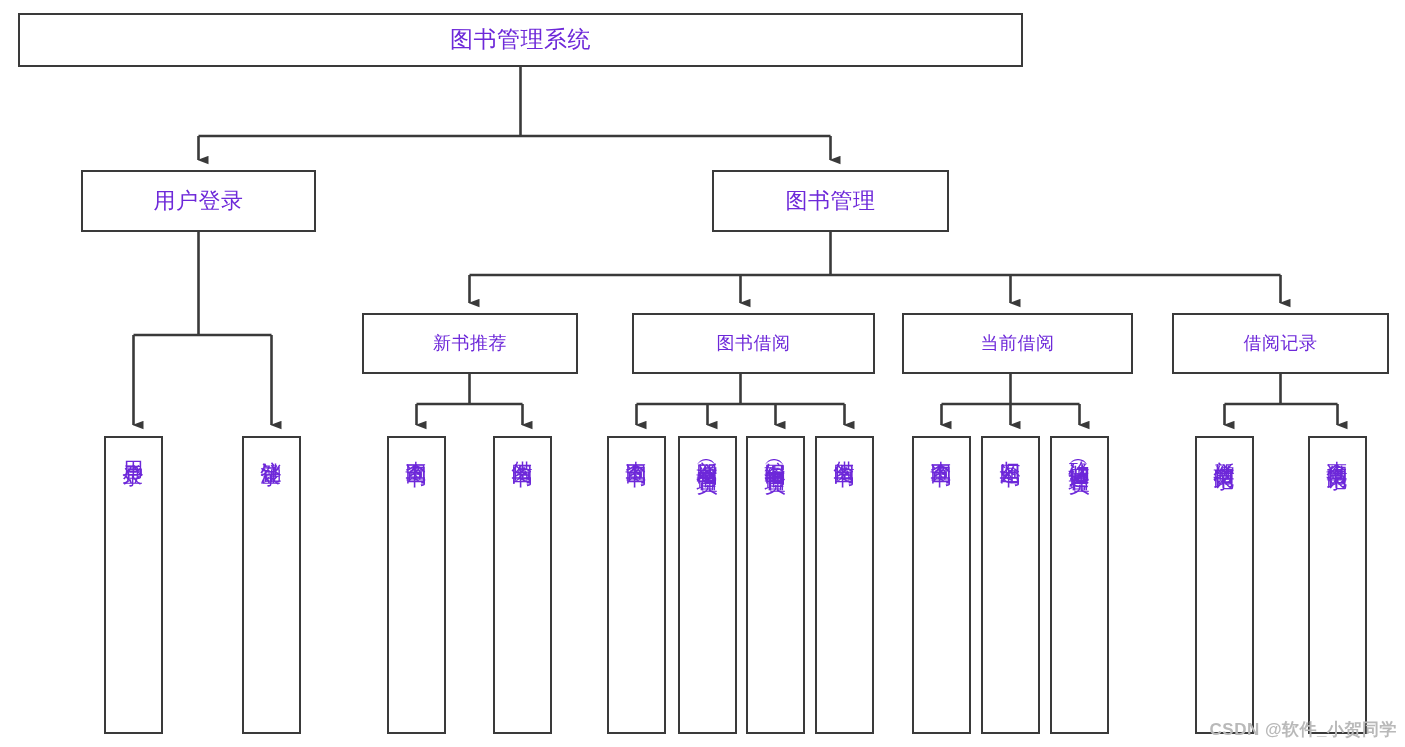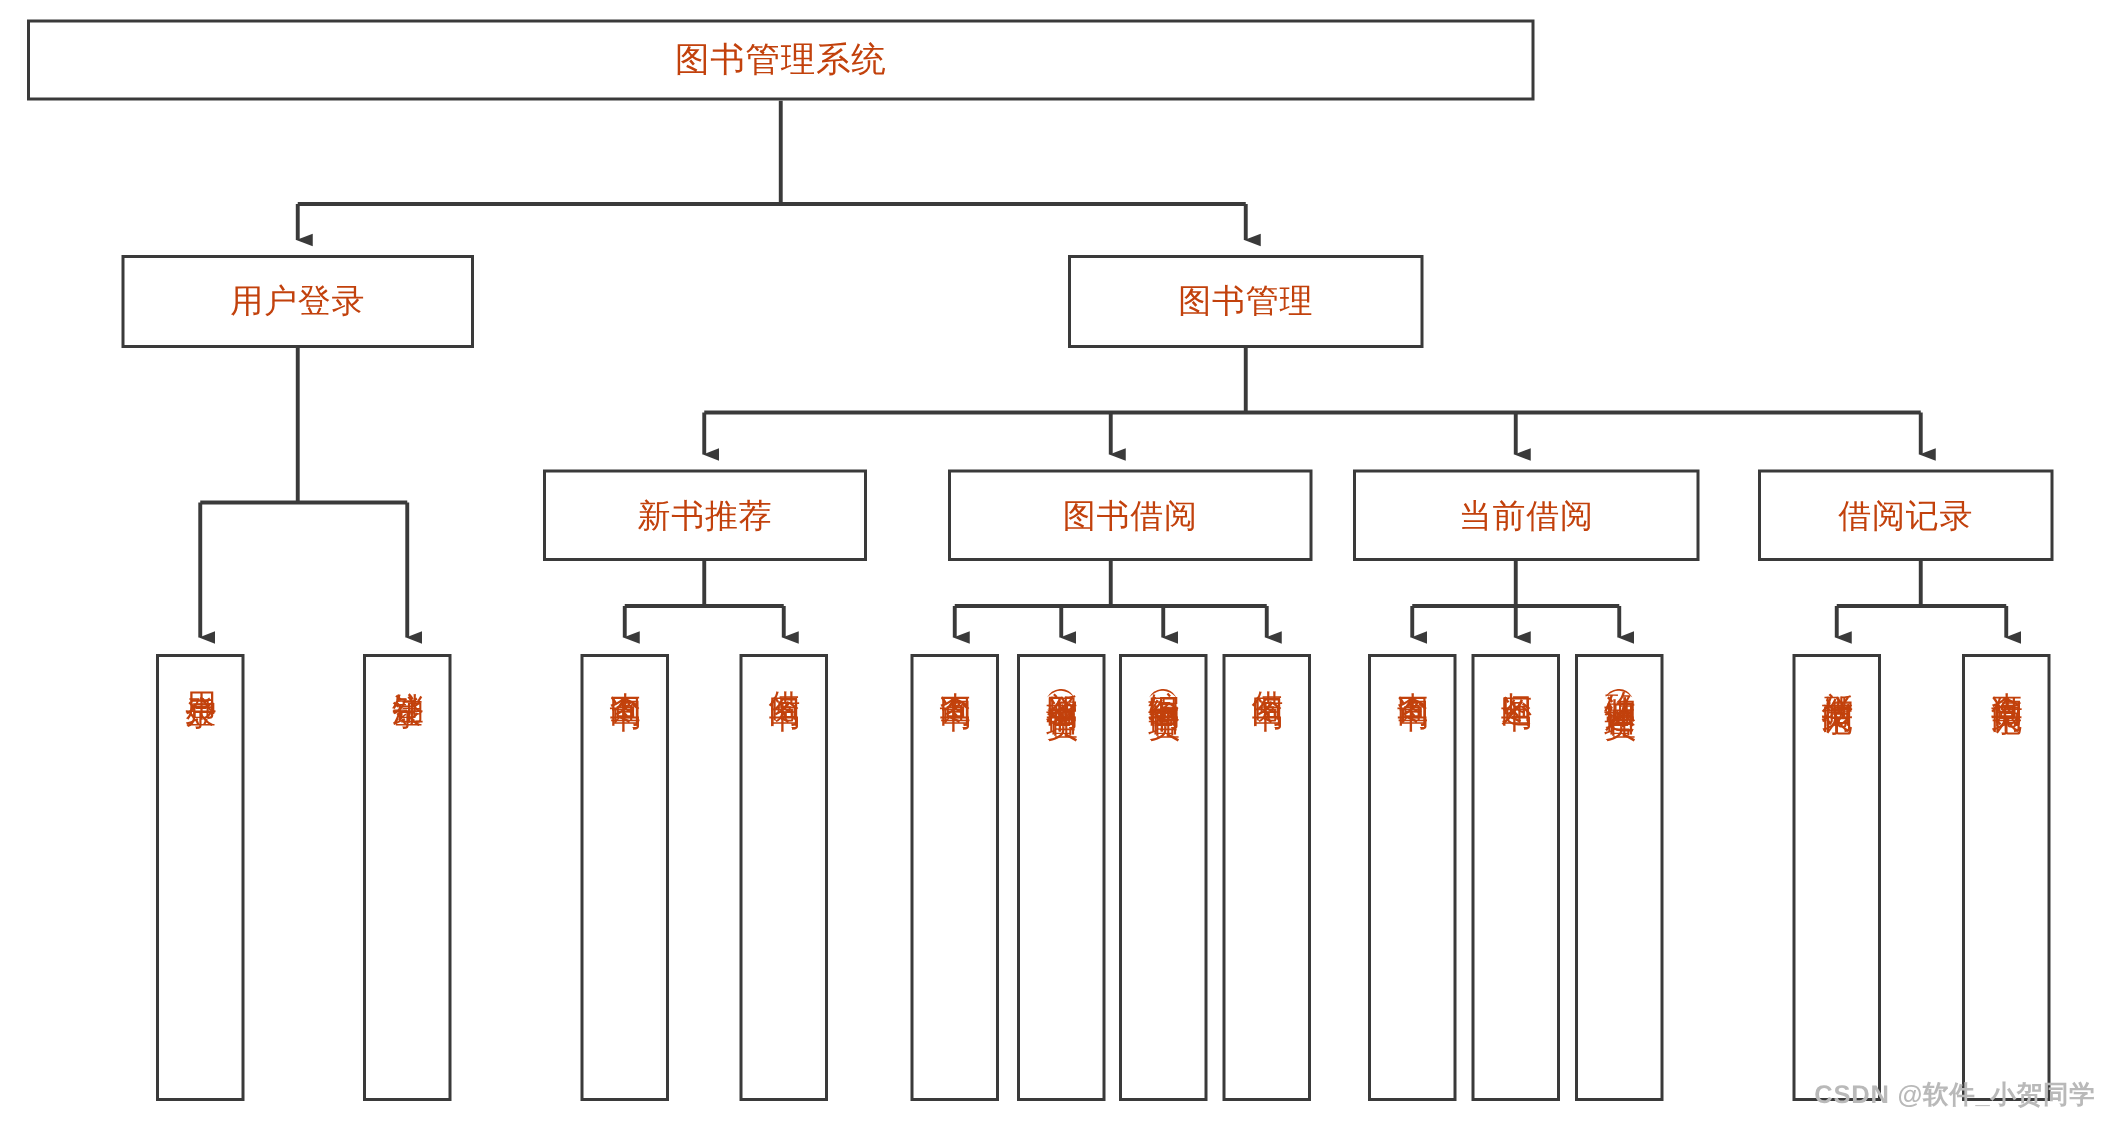--- a/index.html
+++ b/index.html
@@ -33,28 +33,28 @@
     border: 2.5px solid #3a3a3a;
     background: #ffffff;
     display: flex;
     align-items: center;
     justify-content: center;
     z-index: 3;
   }
   .node-label {
     font-size: 22px;
     line-height: 1.18;
-    color: #c2410c;
+    color: #6d28d9;
     letter-spacing: 0.5px;
     white-space: nowrap;
     text-align: center;
   }
   .node.root .node-label { font-size: 23px; }
   .node.level2 .node-label { font-size: 22px; }
-  .node.level3 .node-label { font-size: 22px; }
+  .node.level3 .node-label { font-size: 18px; }
   
   .node.leaf {
     align-items: flex-start;
     justify-content: center;
     padding-top: 6px;
   }
   .node.leaf .node-label {
     writing-mode: vertical-rl;
     text-orientation: upright;
     font-size: 21px;
@@ -142,21 +142,21 @@
 
   <div class="node level3" style="left:362px; top:313px; width:216px; height:61px;">
     <span class="node-label">新书推荐</span>
   </div>
   <div class="node level3" style="left:632px; top:313px; width:243px; height:61px;">
     <span class="node-label">图书借阅</span>
   </div>
   <div class="node level3" style="left:902px; top:313px; width:231px; height:61px;">
     <span class="node-label">当前借阅</span>
   </div>
-  <div class="node level3" style="left:1172px; top:313px; width:197px; height:61px;">
+  <div class="node level3" style="left:1172px; top:313px; width:217px; height:61px;">
     <span class="node-label">借阅记录</span>
   </div>
 
   <div class="node leaf" style="left:104px; top:436px; width:59px; height:298px;">
     <span class="node-label">用户登录</span>
   </div>
   <div class="node leaf" style="left:242px; top:436px; width:59px; height:298px;">
     <span class="node-label">注销登录</span>
   </div>
 

